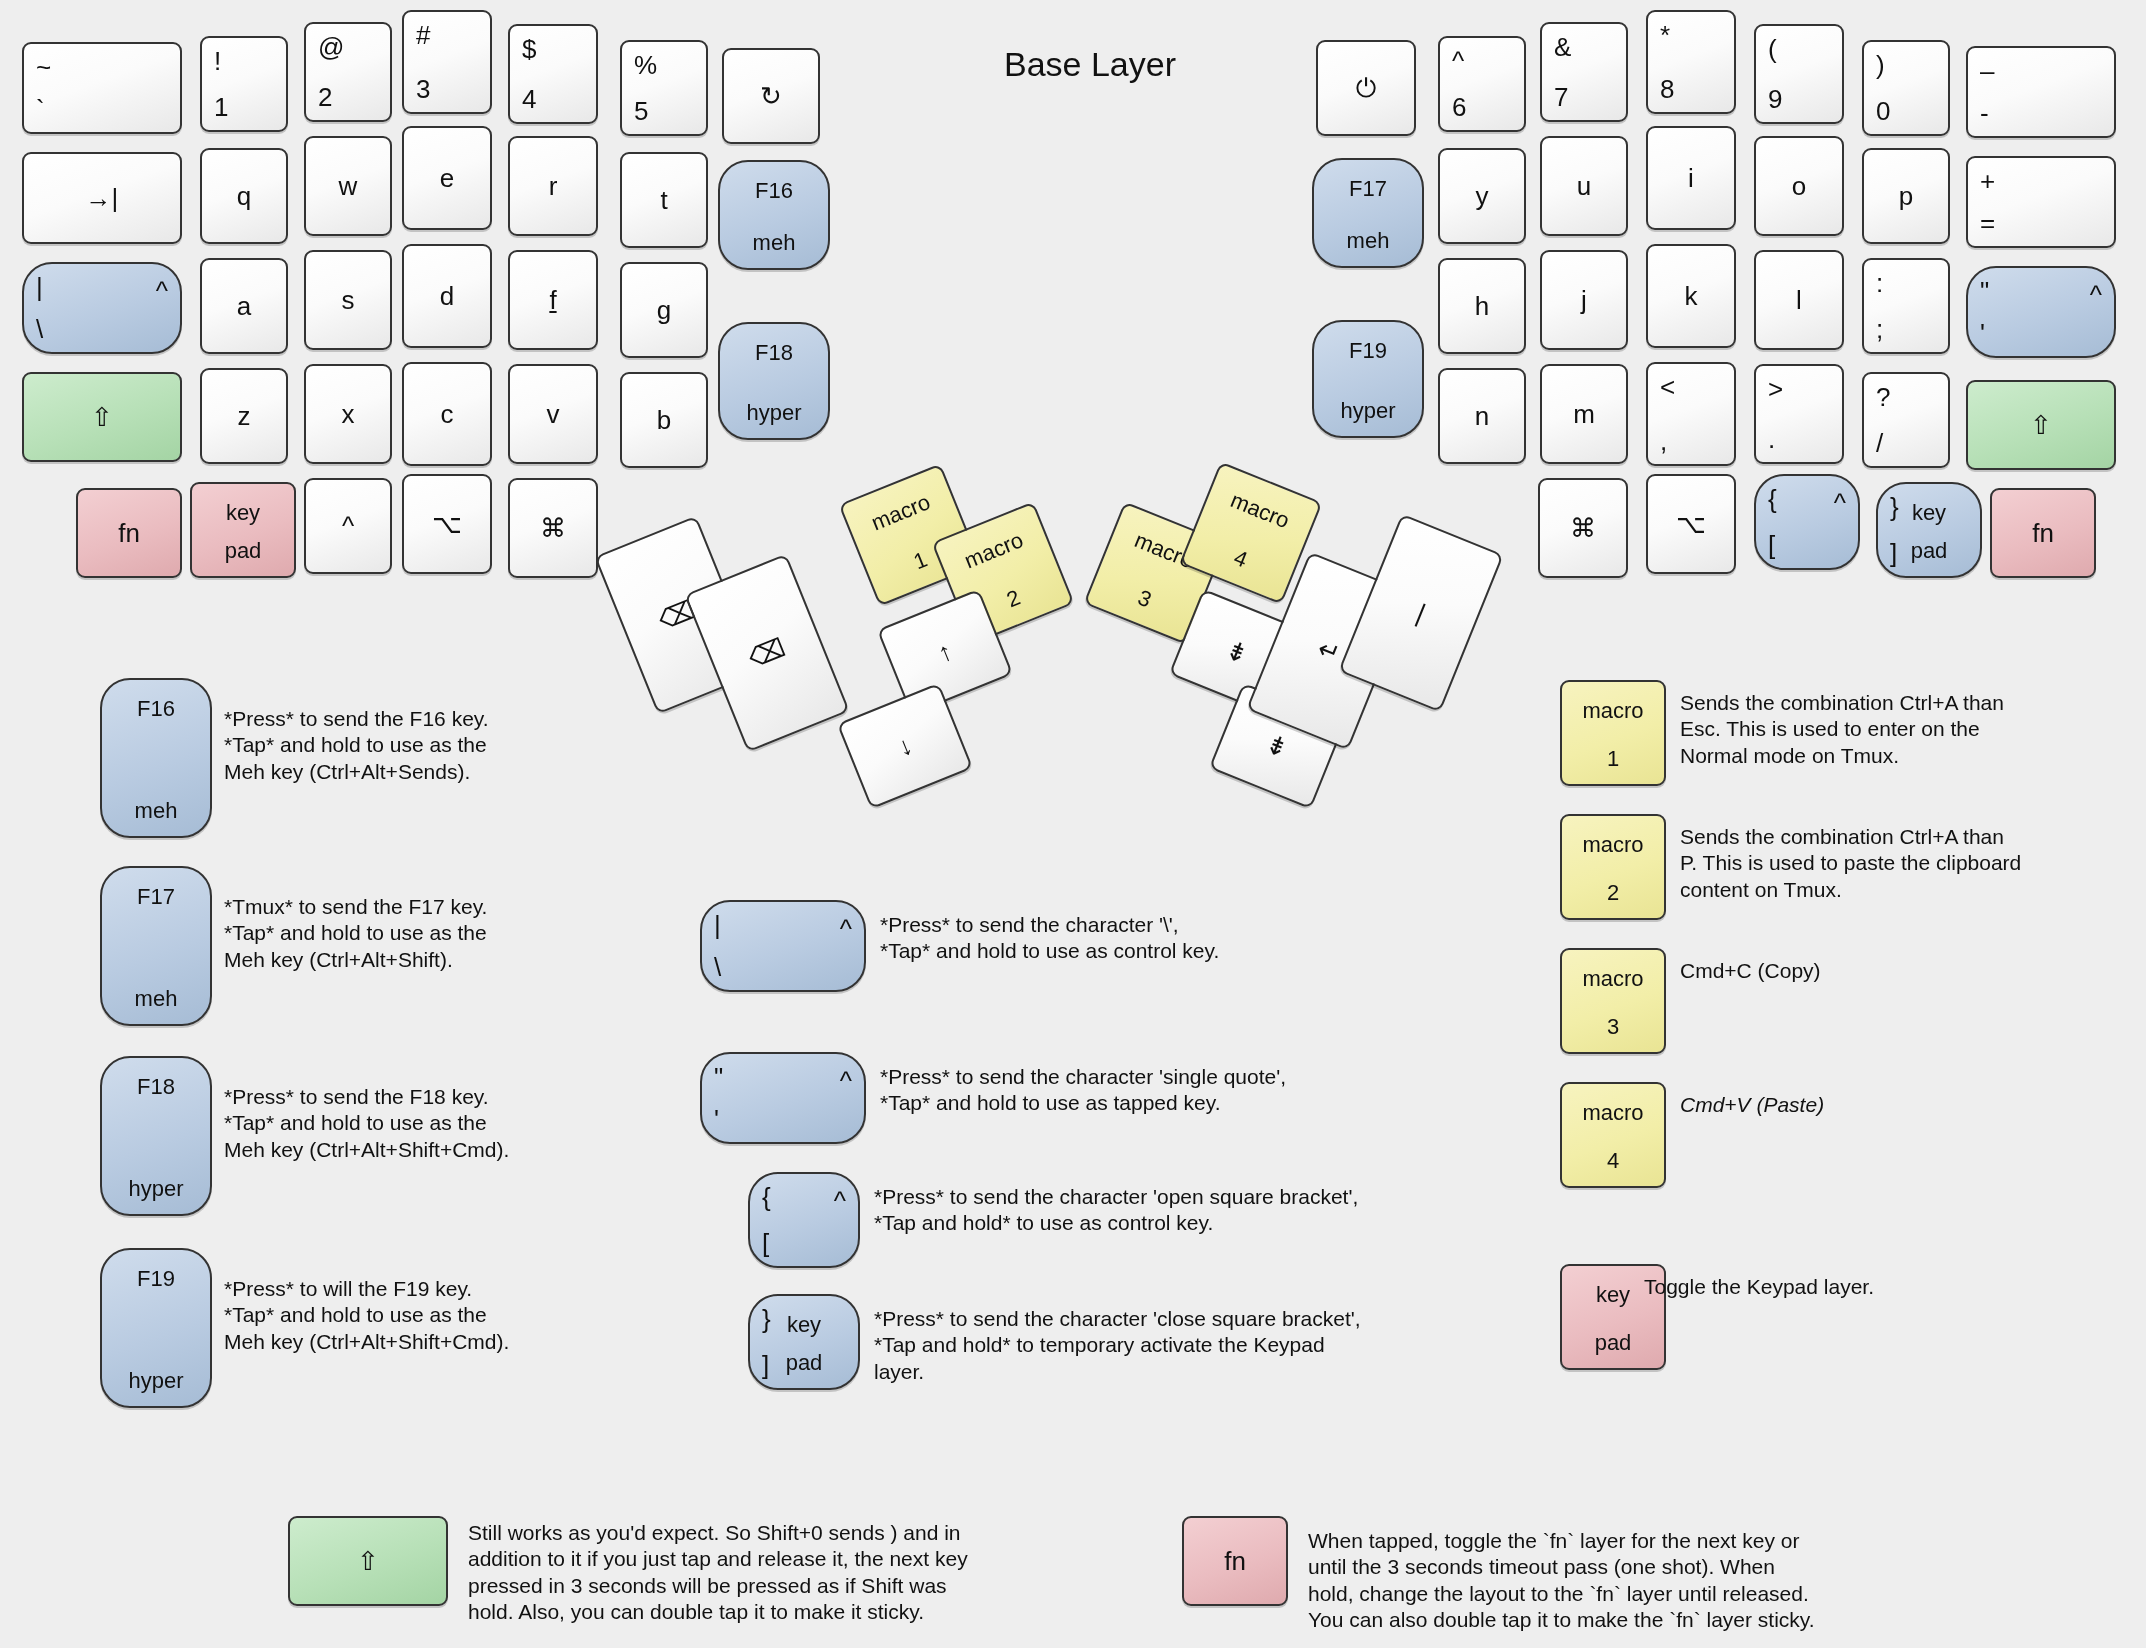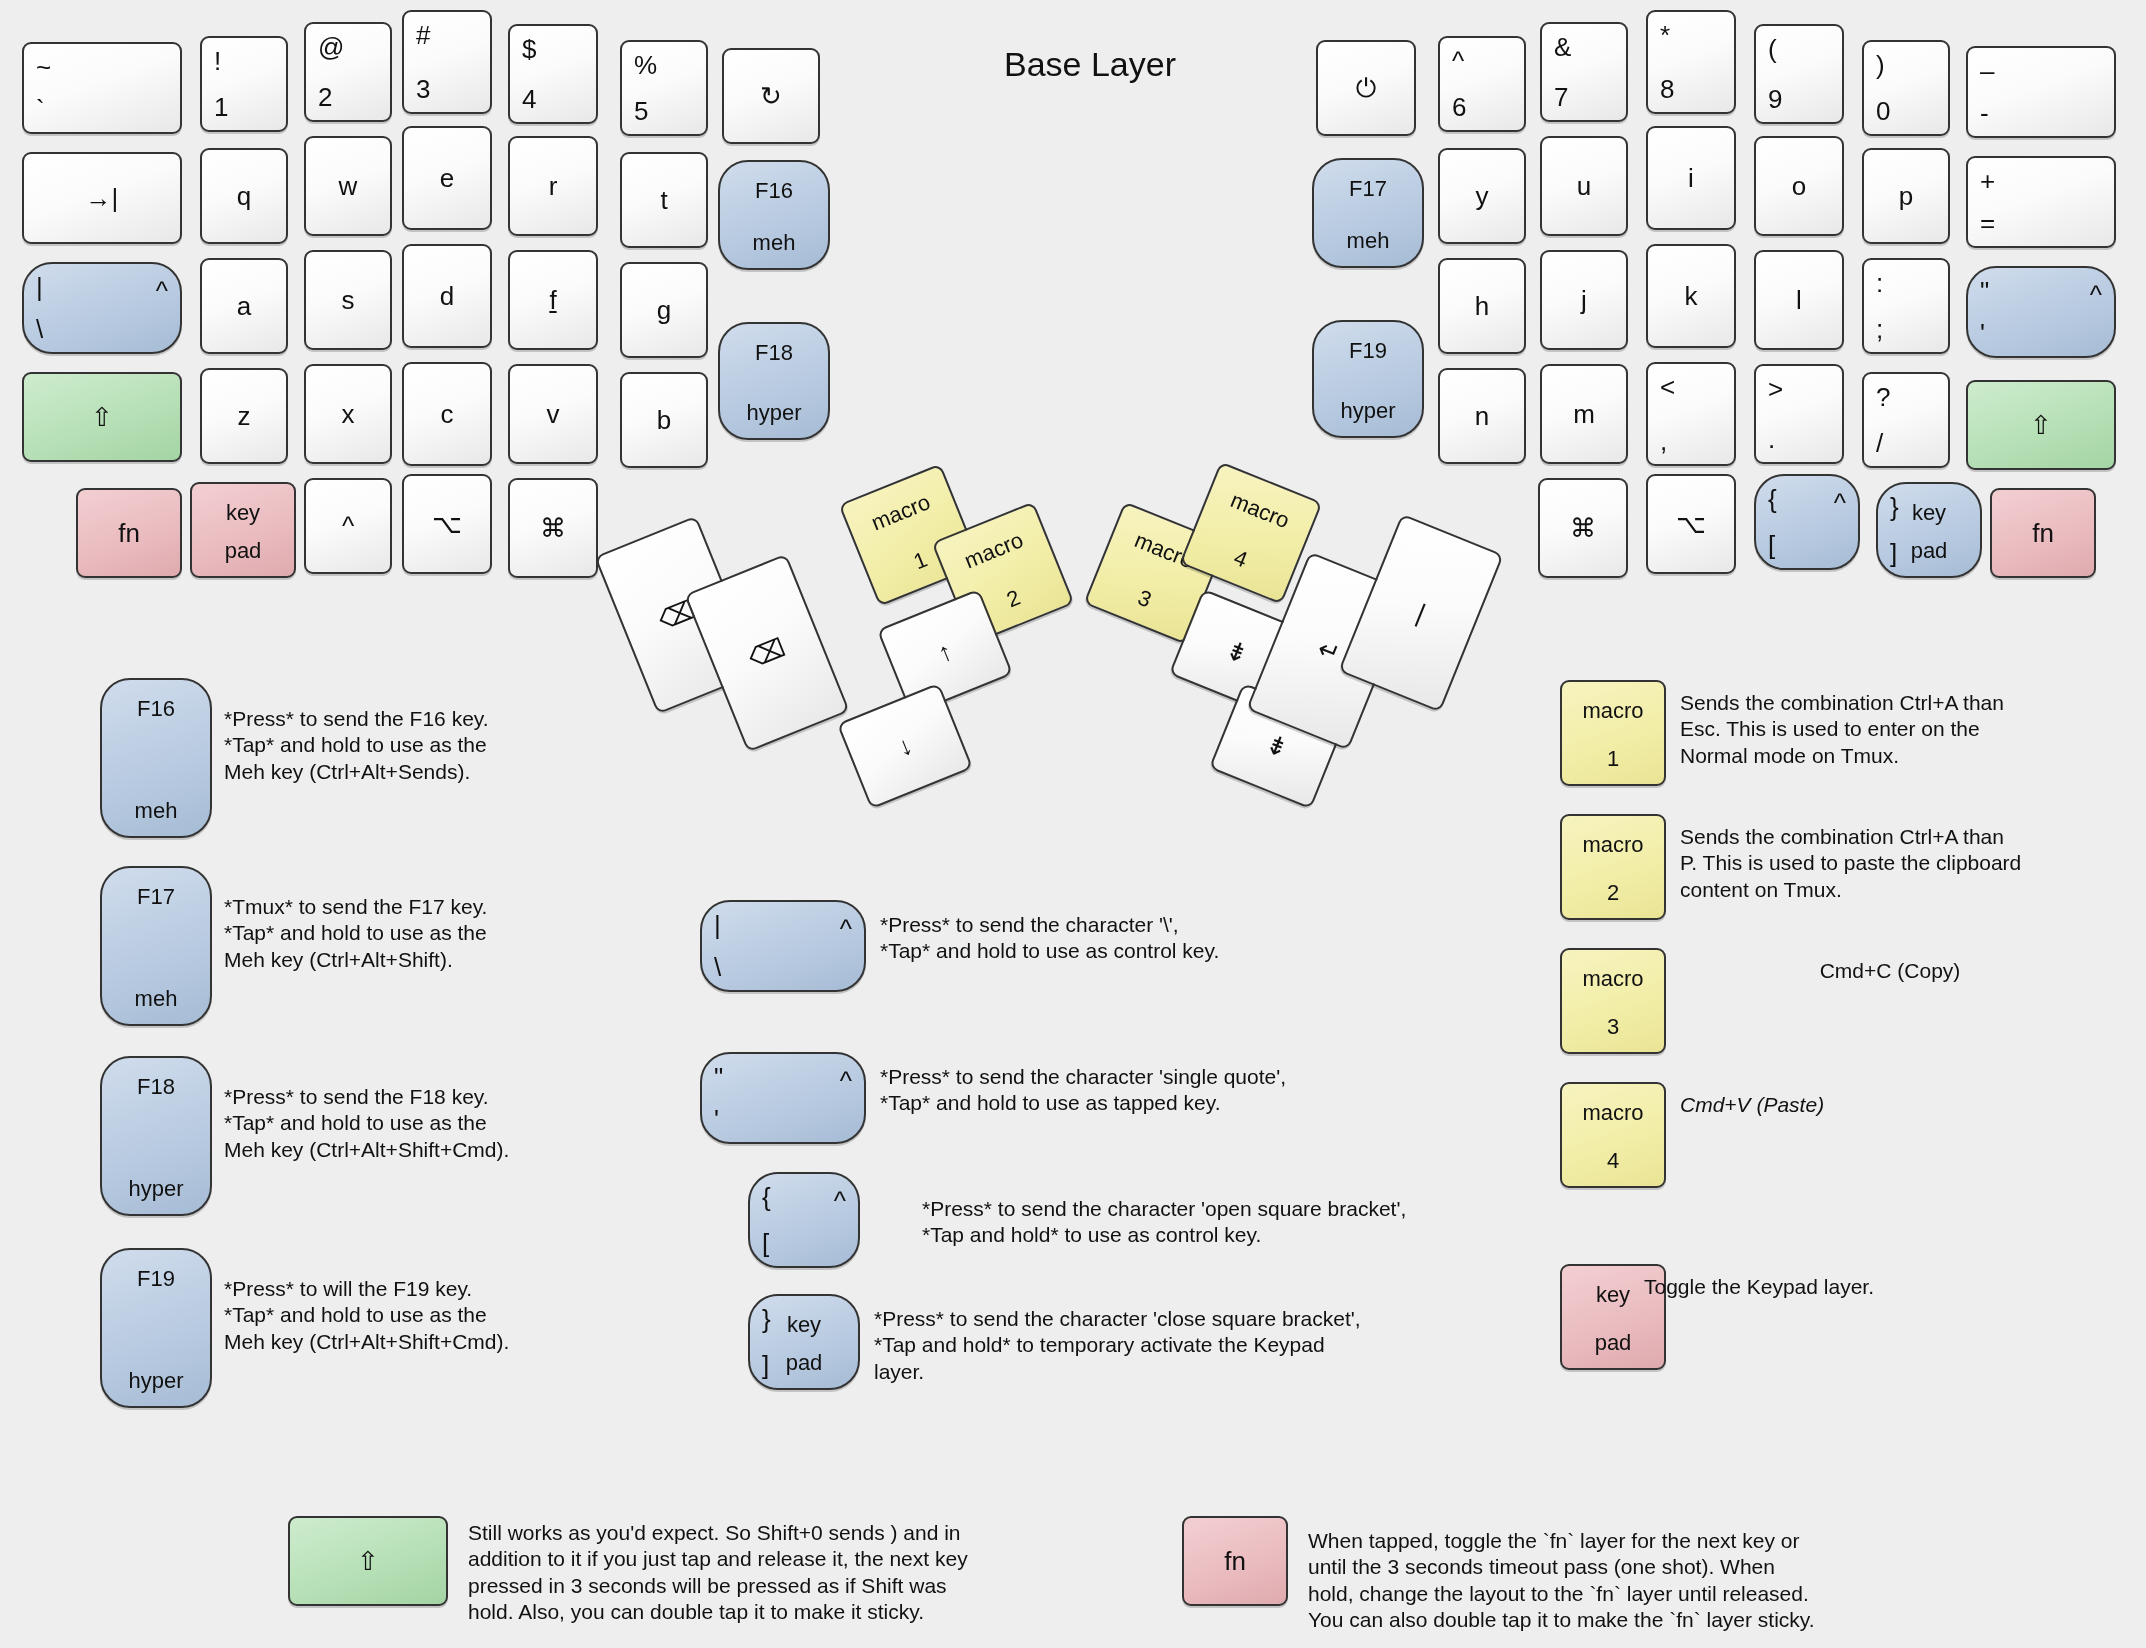--- a/index.html
+++ b/index.html
@@ -369,21 +369,21 @@
         <span class="lbl bl">'</span>
         <span class="lbl tr">^</span>
       </div>
       <div class="legend-text" style="left: 880px; top: 1064px; width: 600px;">*Press* to send the character 'single quote',
 *Tap* and hold to use as tapped key.</div>
       <div class="key blue" style="left: 748px; top: 1172px; width: 112px; height: 96px;">
         <span class="lbl tl">{</span>
         <span class="lbl bl">[</span>
         <span class="lbl tr">^</span>
       </div>
-      <div class="legend-text" style="left: 922px; top: 1184px; width: 600px; margin-top: 12px;">*Press* to send the character 'open square bracket',
+      <div class="legend-text" style="left: 874px; top: 1184px; width: 600px;">*Press* to send the character 'open square bracket',
 *Tap and hold* to use as control key.</div>
       <div class="key blue" style="left: 748px; top: 1294px; width: 112px; height: 96px;">
         <span class="lbl tl">}</span>
         <span class="lbl bl">]</span>
         <span class="lbl ctop small">key</span>
         <span class="lbl cbot small">pad</span>
       </div>
       <div class="legend-text" style="left: 874px; top: 1306px; width: 600px;">*Press* to send the character 'close square bracket',
 *Tap and hold* to temporary activate the Keypad
 layer.</div>
@@ -398,21 +398,21 @@
         <span class="lbl ctop small">macro</span>
         <span class="lbl cbot small">2</span>
       </div>
       <div class="legend-text" style="left: 1680px; top: 824px; width: 420px;">Sends the combination Ctrl+A than
 P. This is used to paste the clipboard
 content on Tmux.</div>
       <div class="key yellow" style="left: 1560px; top: 948px; width: 106px; height: 106px;">
         <span class="lbl ctop small">macro</span>
         <span class="lbl cbot small">3</span>
       </div>
-      <div class="legend-text" style="left: 1680px; top: 958px; width: 420px; text-align: center;">Cmd+C (Copy)</div>
+      <div class="legend-text" style="left: 1680px; top: 958px; width: 420px;">Cmd+C (Copy)</div>
       <div class="key yellow" style="left: 1560px; top: 1082px; width: 106px; height: 106px;">
         <span class="lbl ctop small">macro</span>
         <span class="lbl cbot small">4</span>
       </div>
       <div class="legend-text" style="left: 1680px; top: 1092px; width: 420px; font-style: italic;">Cmd+V (Paste)</div>
       <div class="key pink" style="left: 1560px; top: 1264px; width: 106px; height: 106px;">
         <span class="lbl ctop small">key</span>
         <span class="lbl cbot small">pad</span>
       </div>
       <div class="legend-text" style="left: 1644px; top: 1274px; width: 420px;">Toggle the Keypad layer.</div>

